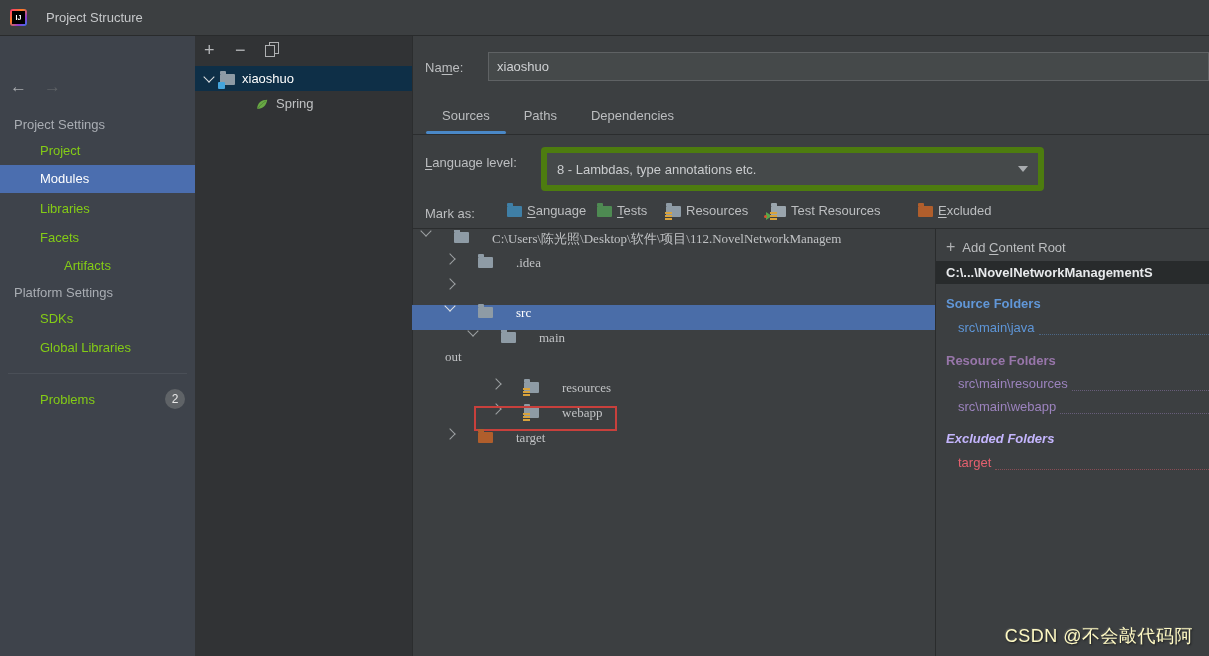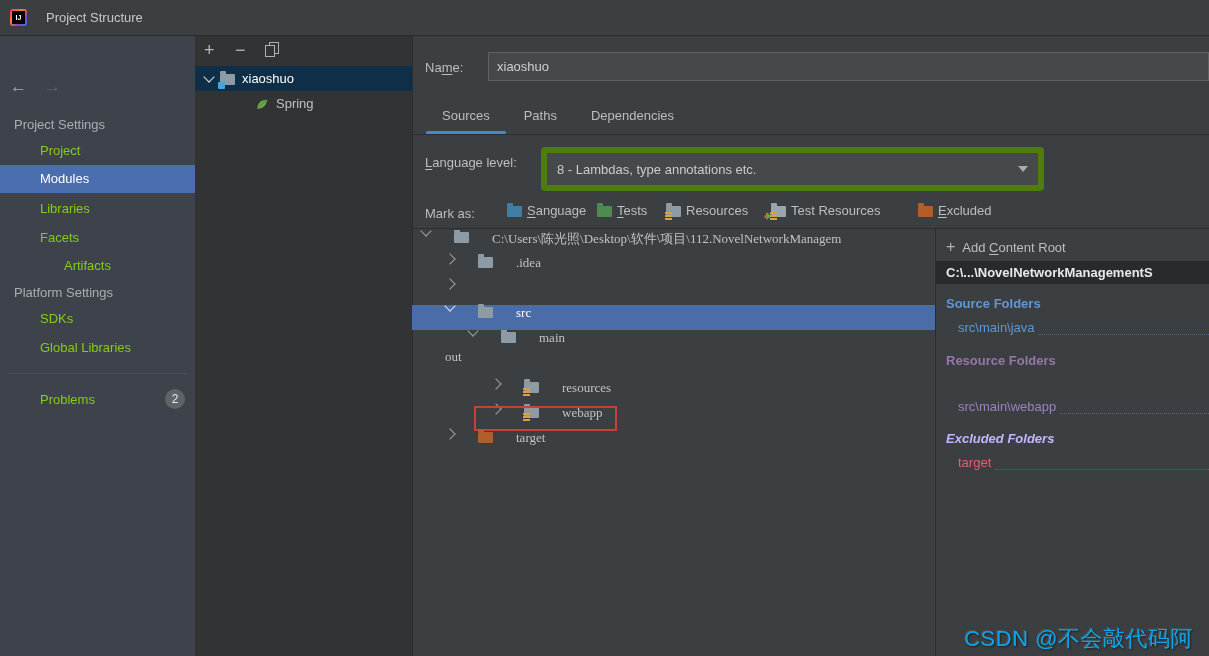--- a/index.html
+++ b/index.html
@@ -87,21 +87,21 @@
 
   
   .vdivider{width:1px;background:#2A2C2D;}
   .rp-row{position:absolute;left:936px;width:273px;box-sizing:border-box;}
   .croot-bar{background:#282B2C;color:#E8EAEC;font-weight:bold;line-height:23px;padding-left:10px;}
   .rp-header{font-weight:bold;padding-left:10px;}
   .rp-item{height:21px;display:flex;align-items:center;padding-left:22px;}
   .rp-item .leader{flex:1;height:13px;border-bottom:1px dotted currentColor;opacity:.45;margin-left:4px;}
   .plus-glyph{font-size:16px;color:#AFB1B3;line-height:1;}
 
-  .watermark{color:#0ea5e9;font-size:22px;letter-spacing:.5px;
+  .watermark{color:#fef9c3;font-size:18px;letter-spacing:.5px;
         text-shadow:1px 1px 2px rgba(0,0,0,.55), -1px -1px 0 rgba(255,255,255,.10);}
 </style>
 </head>
 <body>
 
 <div id="app">
 
   <div class="abs titlebar">
     <span class="ij-logo"></span>
     <span class="title-text">Project Structure</span>
@@ -240,20 +240,24 @@
   </div>
   <div class="rp-row croot-bar nowrap" style="top:261px;height:23px;">C:\...\NovelNetworkManagementS</div>
 
   <div class="rp-row rp-header" style="top:296px;color:#6197D8;">Source Folders</div>
   <div class="rp-row rp-item" style="top:317px;color:#5E96D8;">
     <span>src\main\java</span>
       <span class="leader"></span>
   </div>
 
   <div class="rp-row rp-header" style="top:353px;color:#9876AA;">Resource Folders</div>
+  <div class="rp-row rp-item" style="top:373px;color:#9C83BE;">
+    <span>src\main\resources</span>
+      <span class="leader"></span>
+  </div>
   <div class="rp-row rp-item" style="top:396px;color:#9C83BE;">
     <span>src\main\webapp</span>
       <span class="leader"></span>
   </div>
 
   <div class="rp-row rp-header" style="top:431px;color:#c4b5fd;font-style:italic;">Excluded Folders</div>
   <div class="rp-row rp-item" style="top:452px;color:#E4606E;">
     <span>target</span>
       <span class="leader"></span>
   </div>

